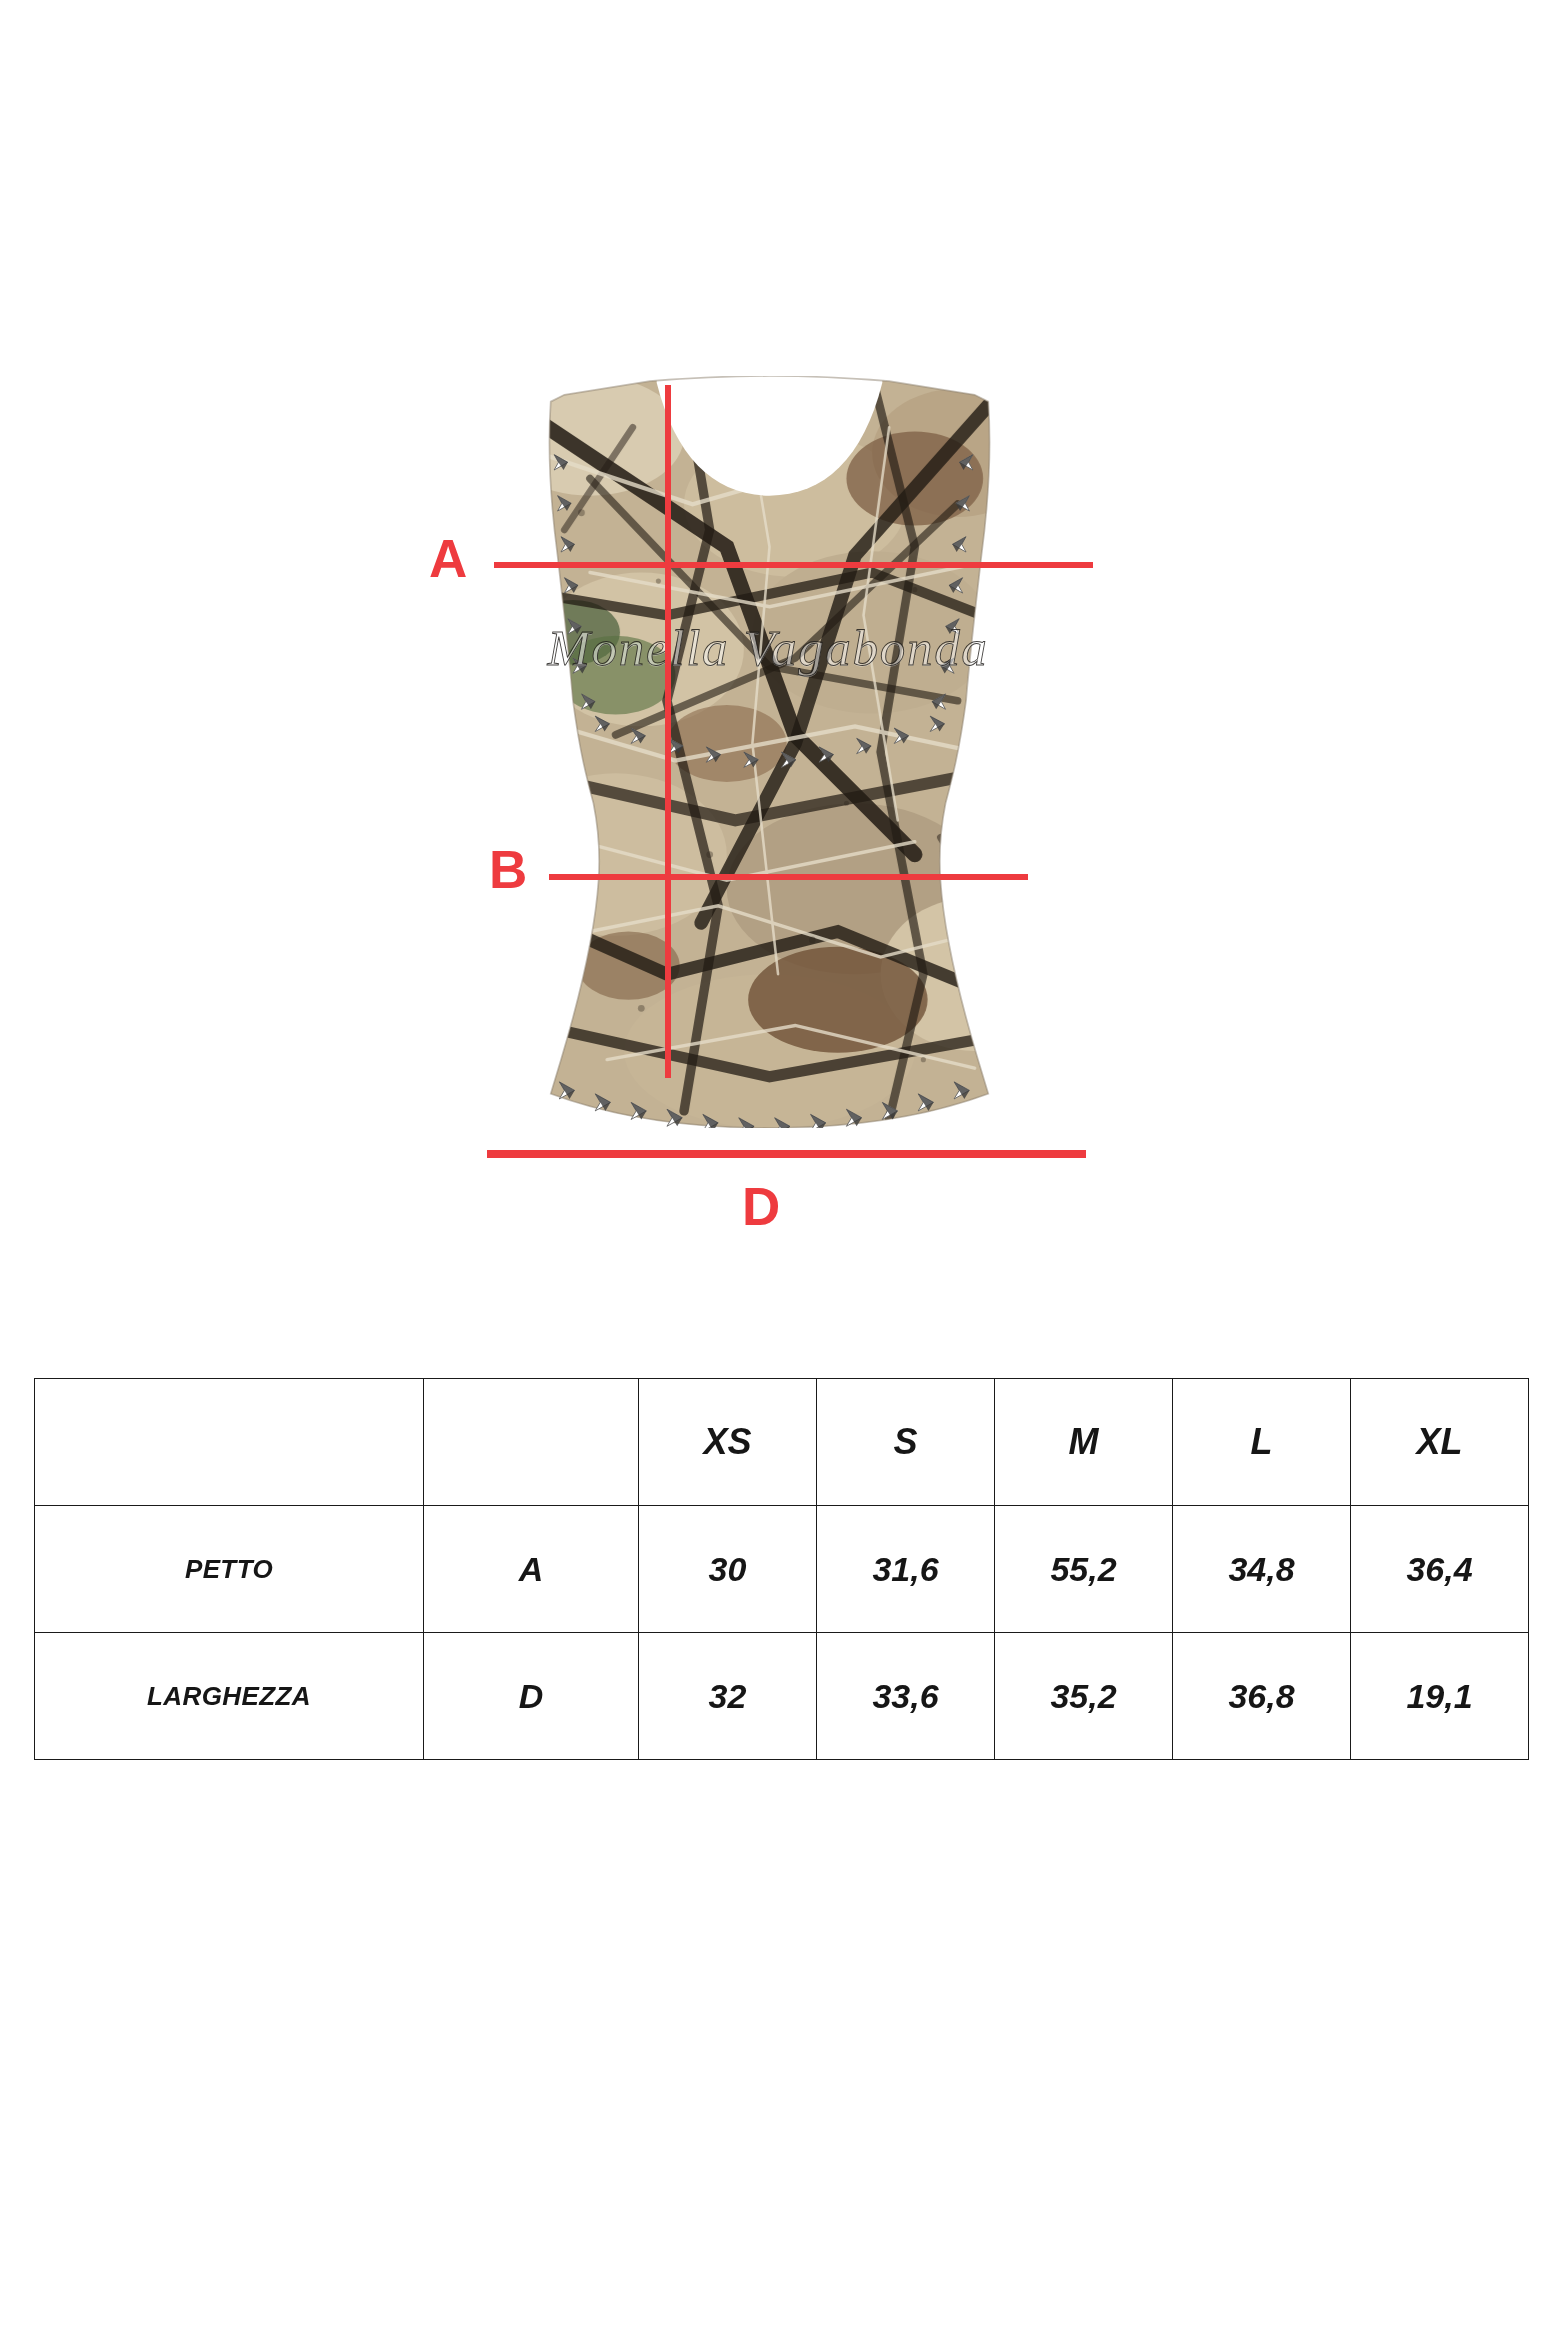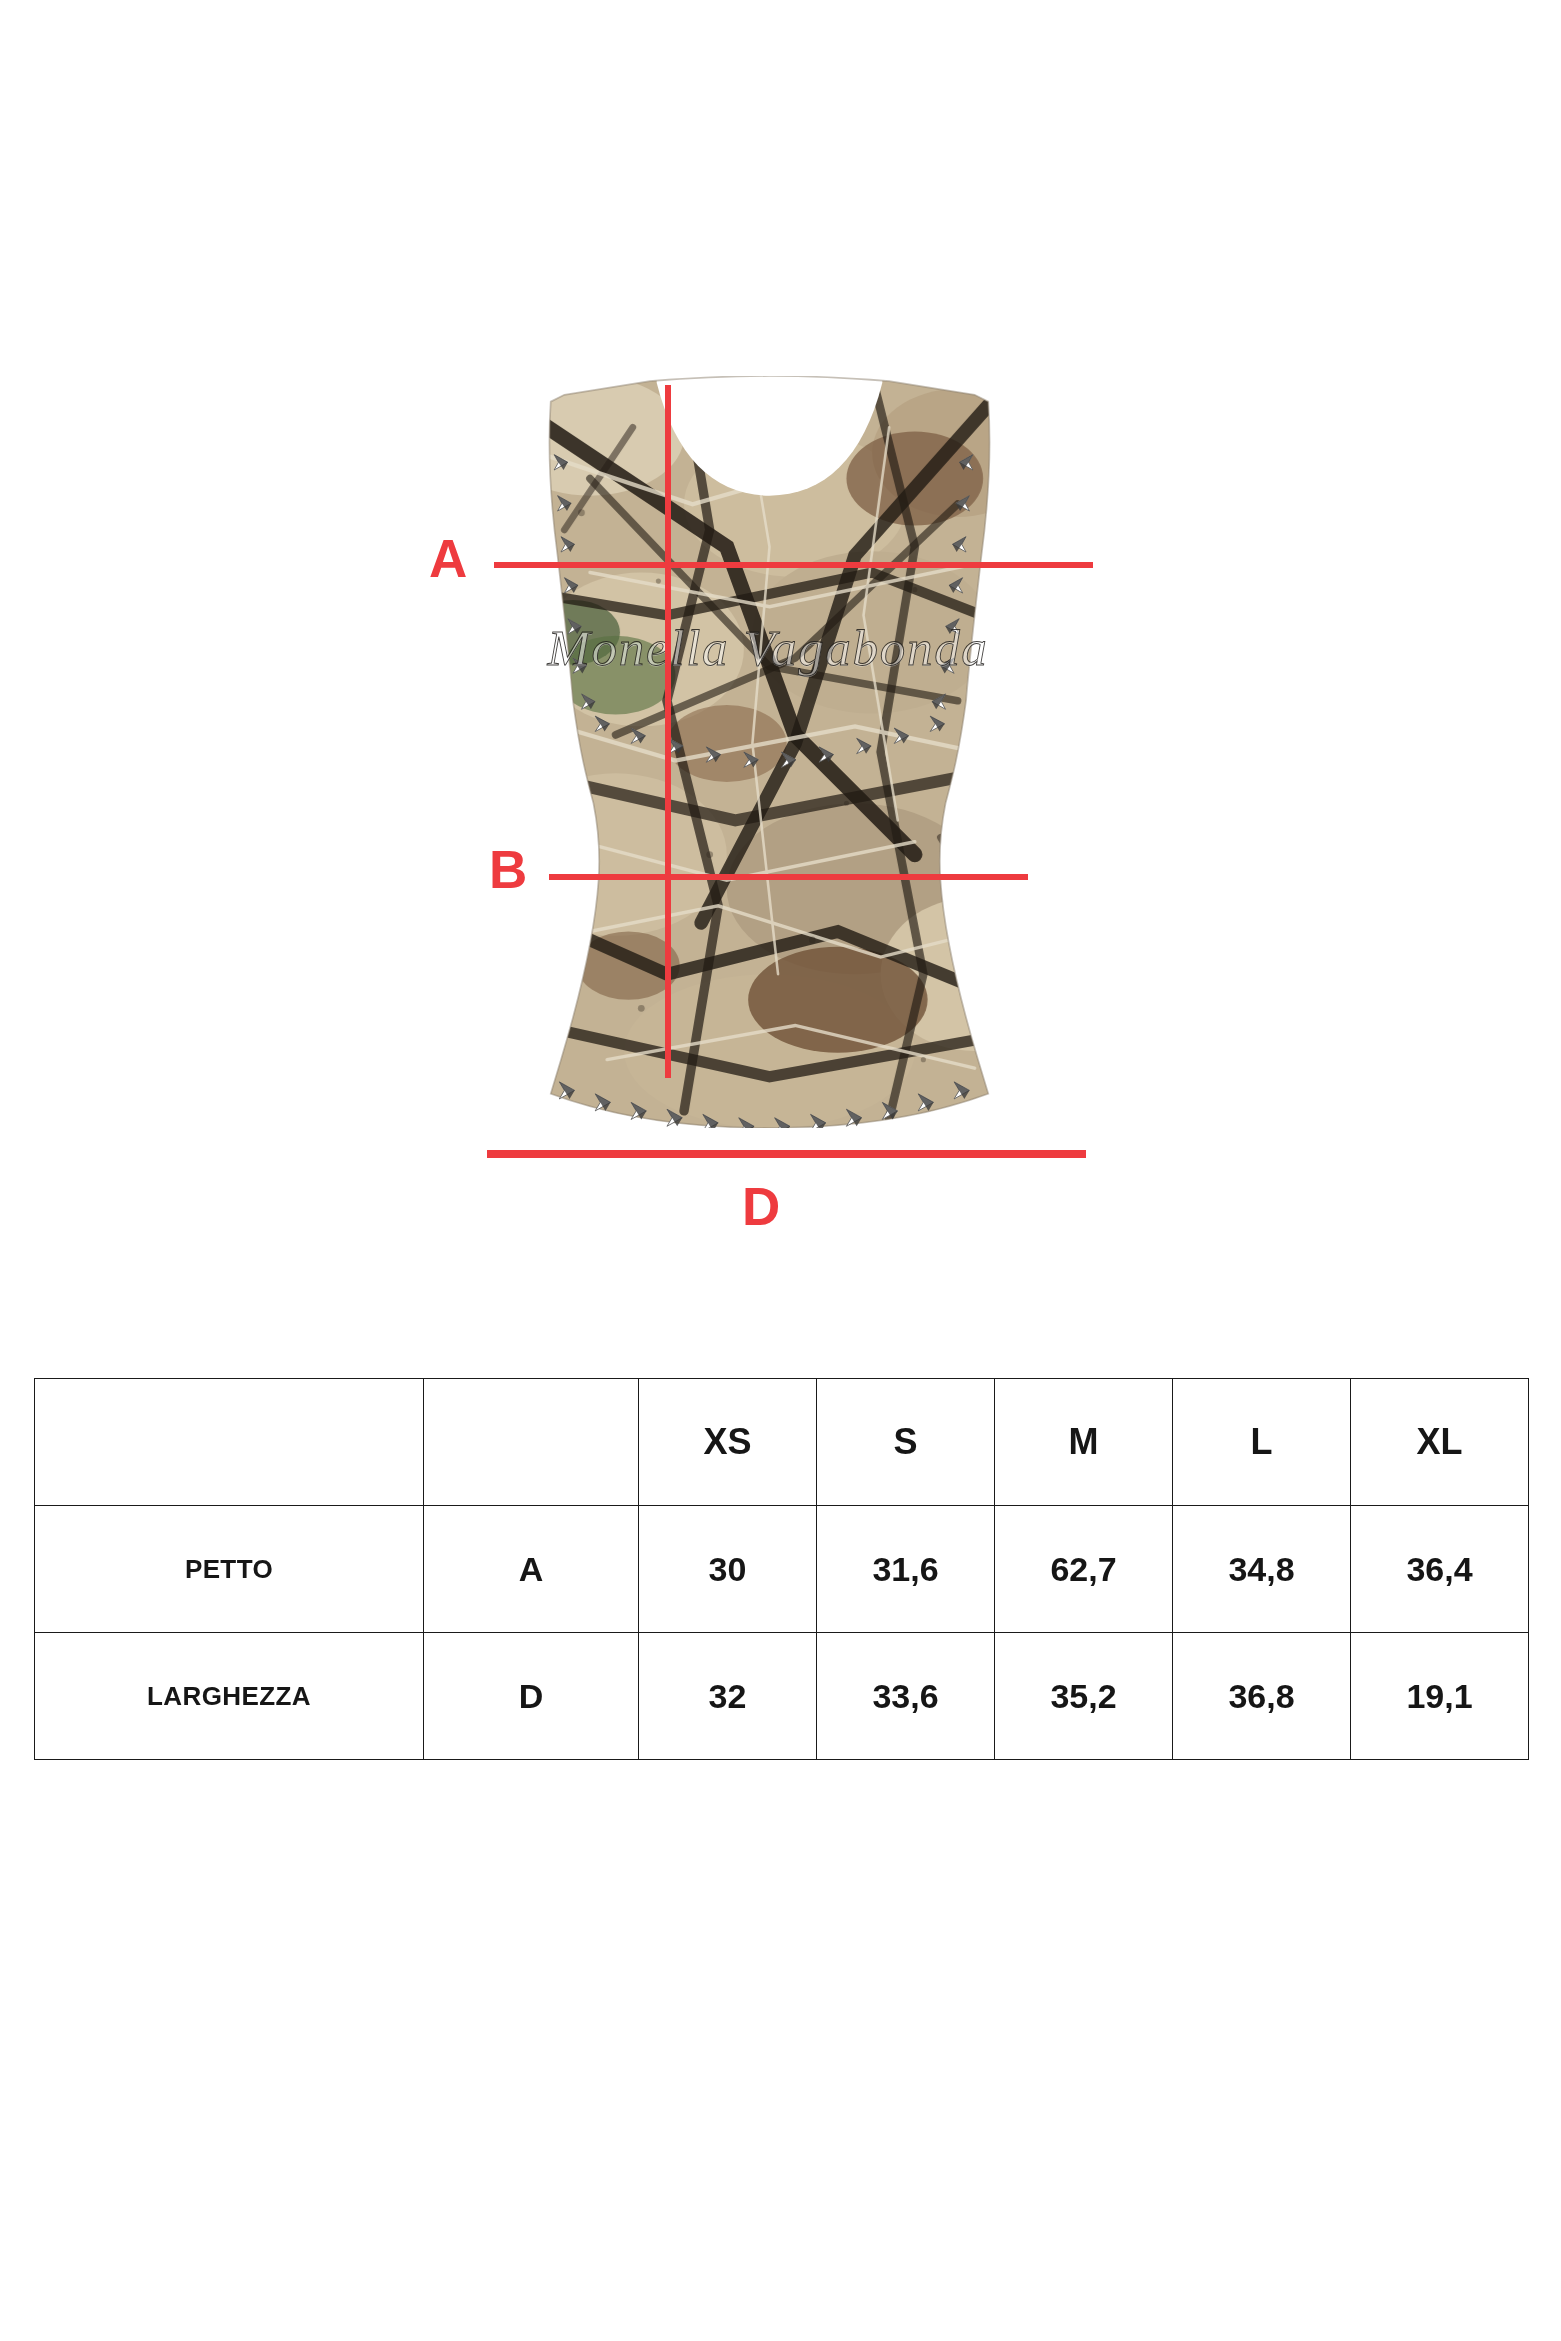--- a/index.html
+++ b/index.html
@@ -120,21 +120,21 @@
   }
   table.size-table td, table.size-table th {
     border: 1.7px solid #1a1a1a;
     text-align: center;
     vertical-align: middle;
     font-family: "Liberation Sans", sans-serif;
     font-weight: bold;
     color: #161616;
     padding: 0;
   }
-  table.size-table tr { height: 127px; }
+  table.size-table tr { height: 127px; font-style: italic; }
   table.size-table tr.head-row { height: 127px; }
 
   col.c-name  { width: 389px; }
   col.c-code  { width: 215px; }
   col.c-size  { width: 178px; }
 
   td.name-cell {
     text-align: left;
     padding-left: 29px;
     font-size: 26px;
@@ -412,21 +412,21 @@
         <th class="size-cell">L</th>
         <th class="size-cell">XL</th>
       </tr>
     </thead>
     <tbody>
       <tr>
         <td class="name-cell">PETTO</td>
         <td class="code-cell">A</td>
         <td class="val-cell">30</td>
         <td class="val-cell">31,6</td>
-        <td class="val-cell">62,7</td>
+        <td class="val-cell">55,2</td>
         <td class="val-cell">34,8</td>
         <td class="val-cell">36,4</td>
       </tr>
       <tr>
         <td class="name-cell">LARGHEZZA</td>
         <td class="code-cell">D</td>
         <td class="val-cell">32</td>
         <td class="val-cell">33,6</td>
         <td class="val-cell">35,2</td>
         <td class="val-cell">36,8</td>

